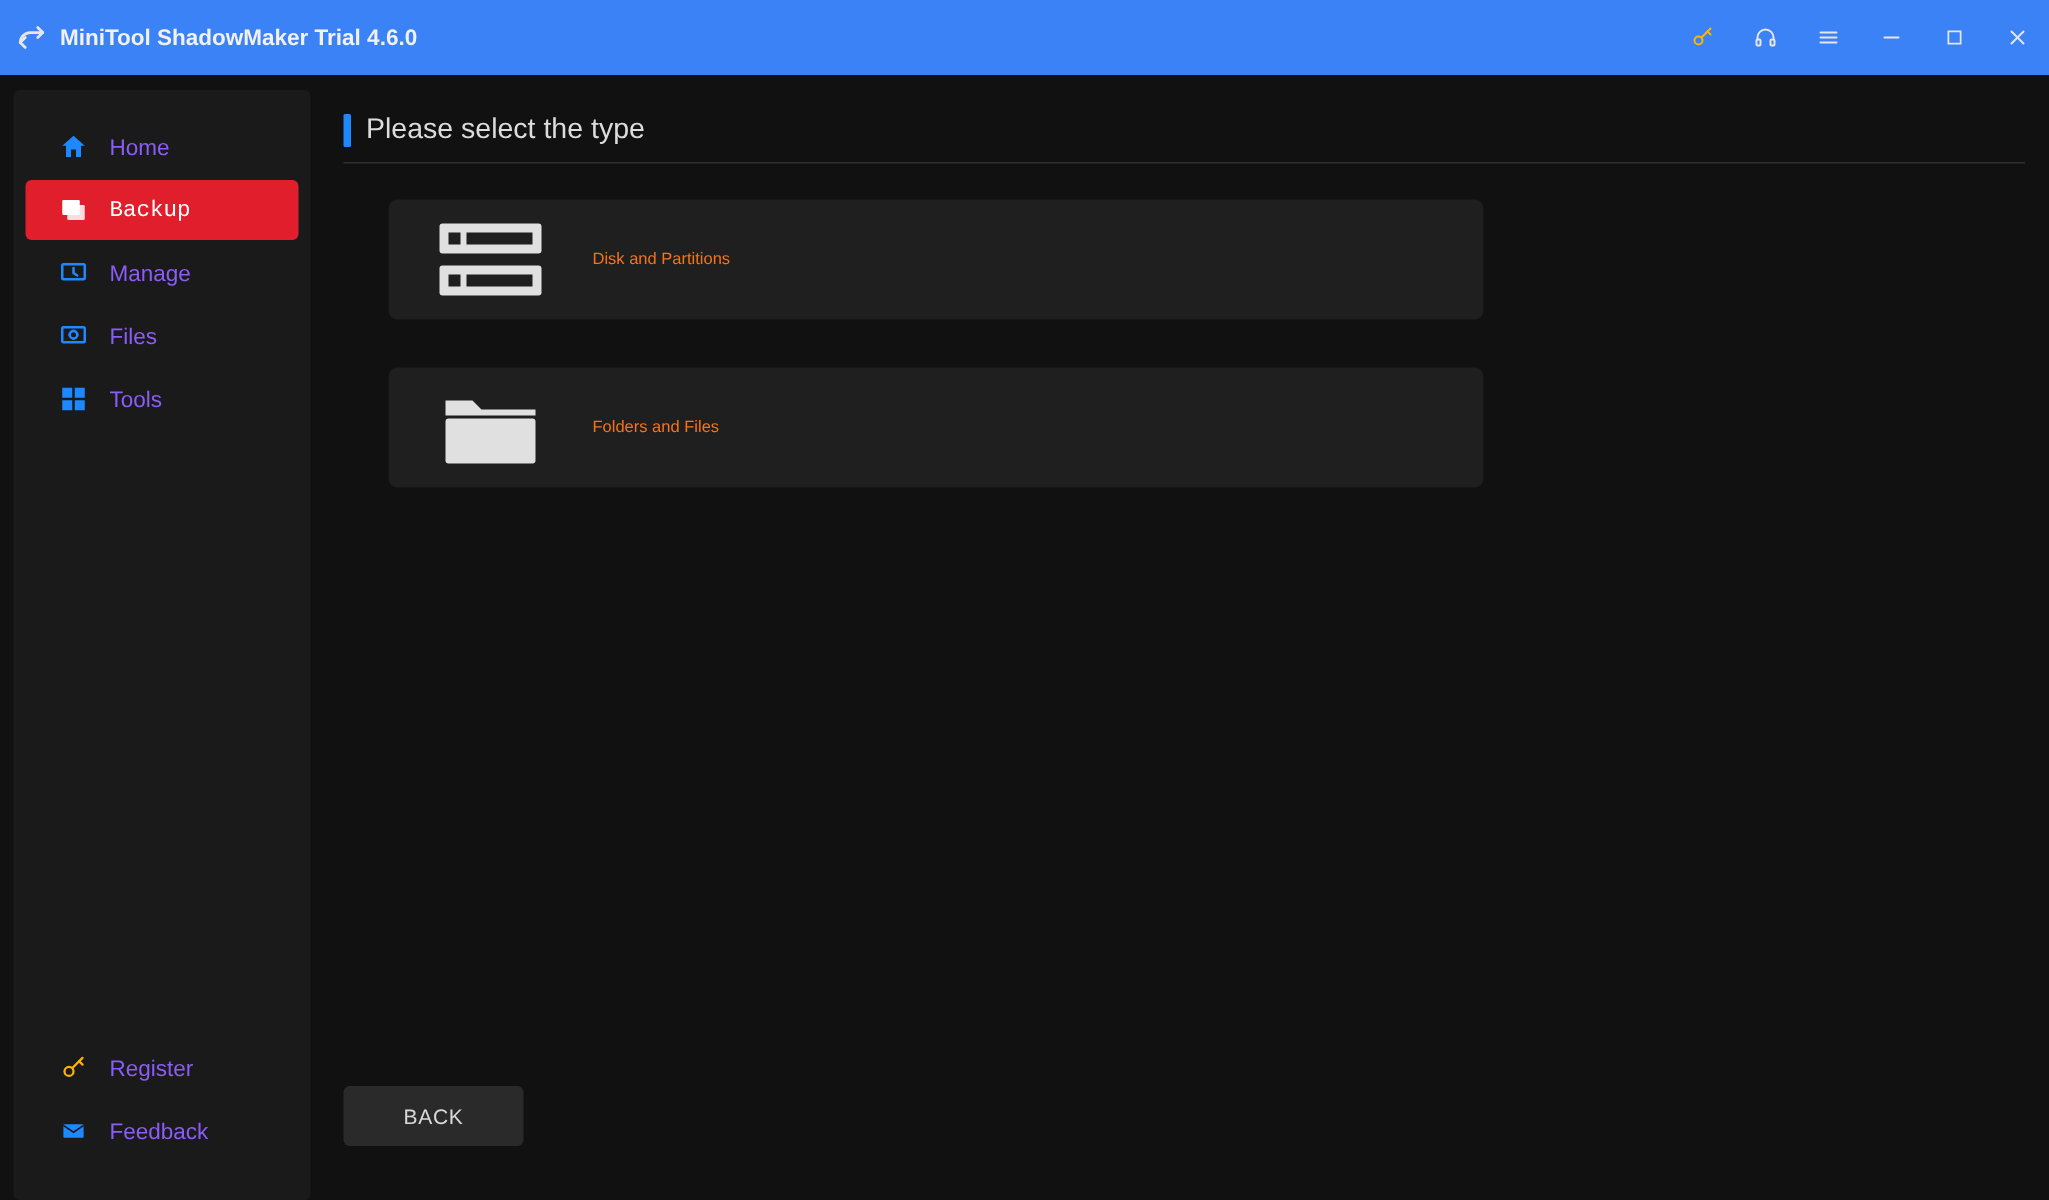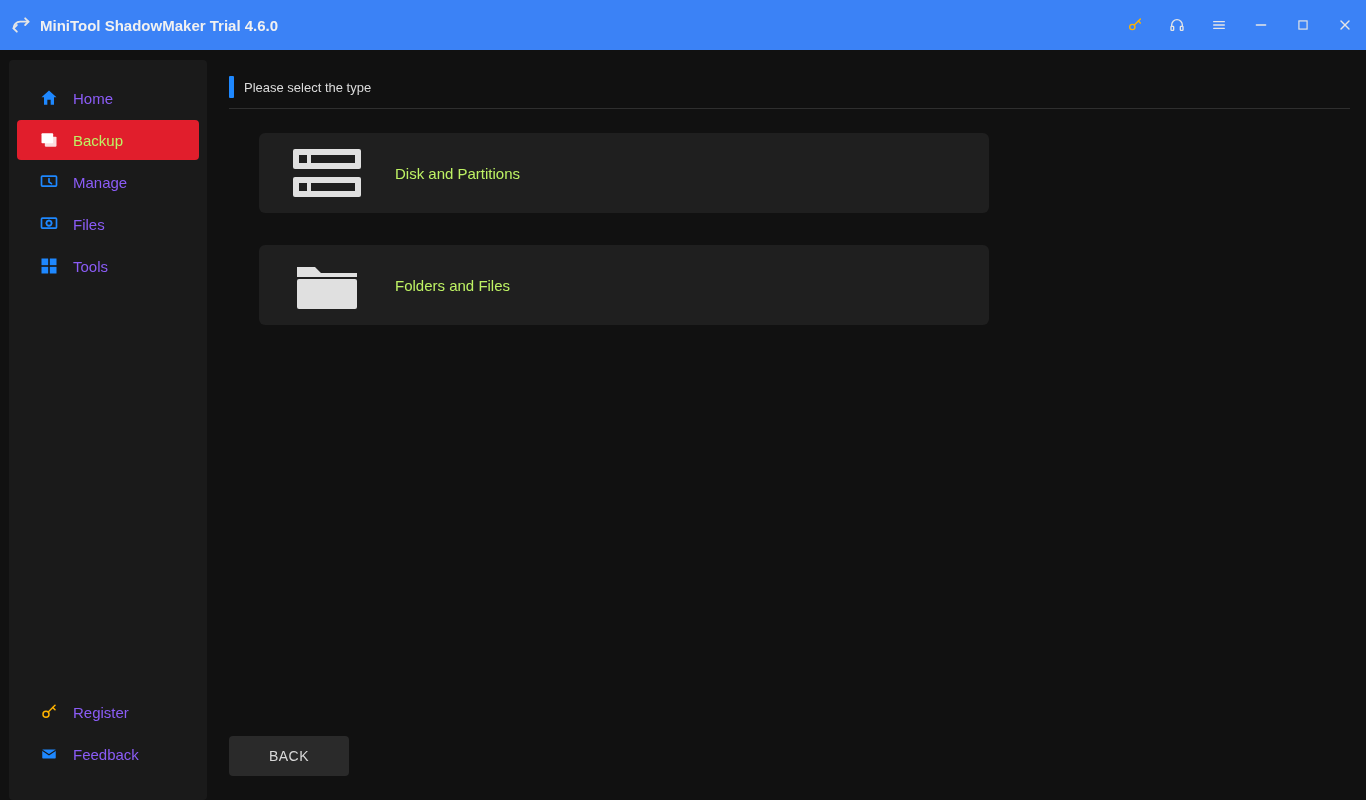--- a/index.html
+++ b/index.html
@@ -69,21 +69,22 @@
     height: 40px;
     padding: 0 22px;
     margin: 2px 8px;
     border-radius: 4px;
     font-size: 15px;
     color: #8b5cf6;
     cursor: pointer;
   }
   .nav-item.active {
     background: #e11e2c;
-    color: #bef264;
+    color: #ffffff;
+    font-family: Liberation Mono, monospace;
   }
   .nav-icon {
     width: 20px; height: 20px;
     display: inline-flex; align-items: center; justify-content: center;
     color: #1e88ff;
   }
   .nav-item.active .nav-icon { color: #fff; }
   .bottom-nav { padding-bottom: 8px; }
   .bottom-nav .nav-item { font-size: 15px; }
   .bottom-nav .nav-icon.gold { color: #ffb300; }
@@ -98,21 +99,21 @@
     align-items: center;
     gap: 10px;
     border-bottom: 1px solid #2f2f2f;
     padding-bottom: 10px;
     margin-bottom: 24px;
   }
   .header-accent {
     width: 5px; height: 22px; background: #1e88ff; border-radius: 1px;
   }
   .header-title {
-    font-size: 13px;
+    font-size: 19px;
     color: #dcdcdc;
     font-weight: 400;
   }
   .options {
     display: flex;
     flex-direction: column;
     gap: 32px;
     margin-left: 30px;
     margin-top: 0;
   }
@@ -126,27 +127,27 @@
     gap: 32px;
     padding: 0 32px;
     cursor: pointer;
   }
   .option-icon {
     width: 72px; height: 56px;
     display: inline-flex; align-items: center; justify-content: center;
     color: #e0e0e0;
   }
   .option-label {
-    font-size: 15px;
-    color: #bef264;
+    font-size: 11px;
+    color: #f97316;
   }
   .back-row {
     position: absolute;
     left: 22px;
-    bottom: 24px;
+    bottom: 36px;
   }
   .back-btn {
     width: 120px;
     height: 40px;
     background: #2a2a2a;
     color: #d8d8d8;
     border: none;
     border-radius: 4px;
     font-size: 14px;
     letter-spacing: 0.5px;

